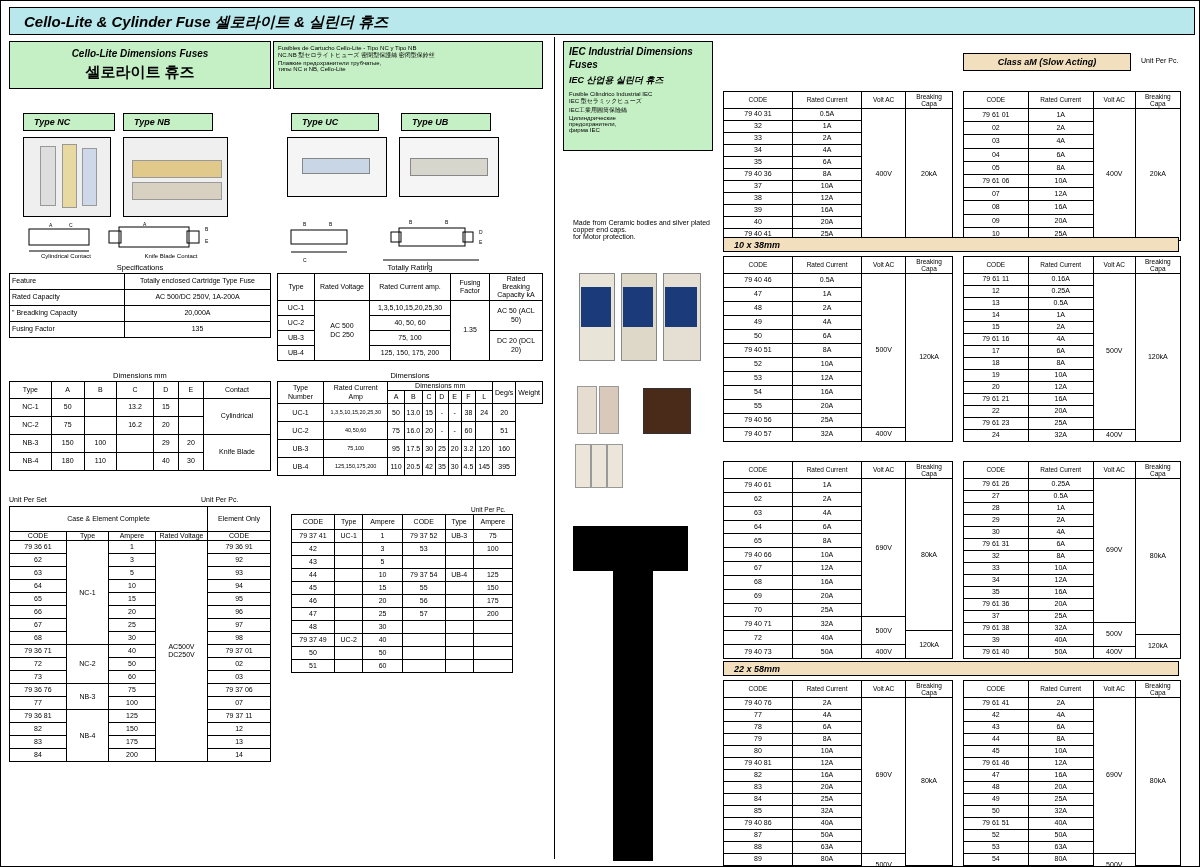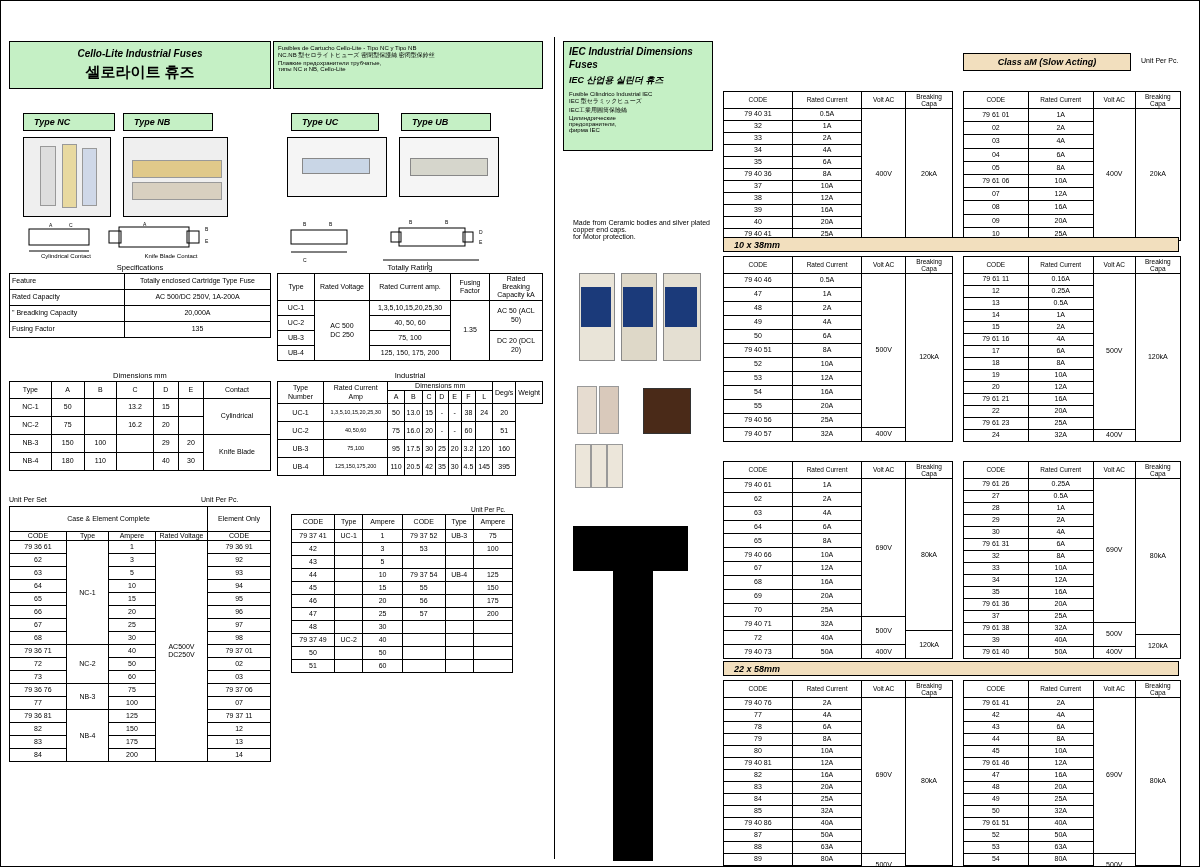--- a/index.html
+++ b/index.html
@@ -18,24 +18,27 @@
   table td,table th{border:1px solid #000;padding:0 2px;font-weight:normal;text-align:center;line-height:1.15;}
   .tan{background:#f2dfbe;}
   .tiny{font-size:6px;}
   .blk{position:absolute;background:#000;}
 </style>
 </head>
 <body>
 
 <div class="page">
 
+  <div class="hdr">
+    <div class="t">Cello-Lite &amp; Cylinder Fuse  셀로라이트 &amp; 실린더 휴즈</div>
+  </div>
   <div class="vline"></div>
 
   <div class="box grn" style="left:8px;top:40px;width:262px;height:48px;">
-    <div class="ttl c" style="margin-top:6px;font-size:10px;">Cello-Lite Industrial Fuses</div>
+    <div class="ttl c" style="margin-top:6px;font-size:10px;">Cello-Lite Dimensions Fuses</div>
     <div class="c" style="margin-top:4px;font-size:15px;font-weight:bold;">셀로라이트 휴즈</div>
   </div>
   <div class="box grn" style="left:272px;top:40px;width:270px;height:48px;padding:3px 4px;">
     <div class="tiny">Fusibles de Cartucho Cello-Lite - Tipo NC y Tipo NB</div>
     <div class="tiny">NC.NB 型セロライトヒューズ  密閉型保護絲  密闭型保鈴丝</div>
     <div class="tiny">Плавкие предохранители трубчатые,</div>
     <div class="tiny">типы NC и NB, Cello-Lite</div>
   </div>
 
   <div class="box grn" style="left:22px;top:112px;width:92px;height:18px;">
@@ -205,21 +208,21 @@
           <td style="height:17px;">NB-4</td>
           <td style="height:17px;">180</td>
           <td style="height:17px;">110</td>
           <td style="height:17px;"></td>
           <td style="height:17px;">40</td>
           <td style="height:17px;">30</td>
         </tr>
       </tbody>
   </table>
 
-  <div class="c" style="position:absolute;left:276px;top:370px;width:266px;font-size:7.5px;">Industrial</div>
+  <div class="c" style="position:absolute;left:276px;top:370px;width:266px;font-size:7.5px;">Dimensions</div>
   <table style="position:absolute;left:276px;top:380px;width:266px;">
     <thead>
       <tr>
         <th rowspan="2">Type Number</th>
         <th rowspan="2">Rated Current Amp</th>
         <th colspan="7">Dimensions mm</th>
         <th rowspan="2">Deg/s</th>
         <th rowspan="2">Weight</th>
       </tr>
       <tr id="dim2-head2">

